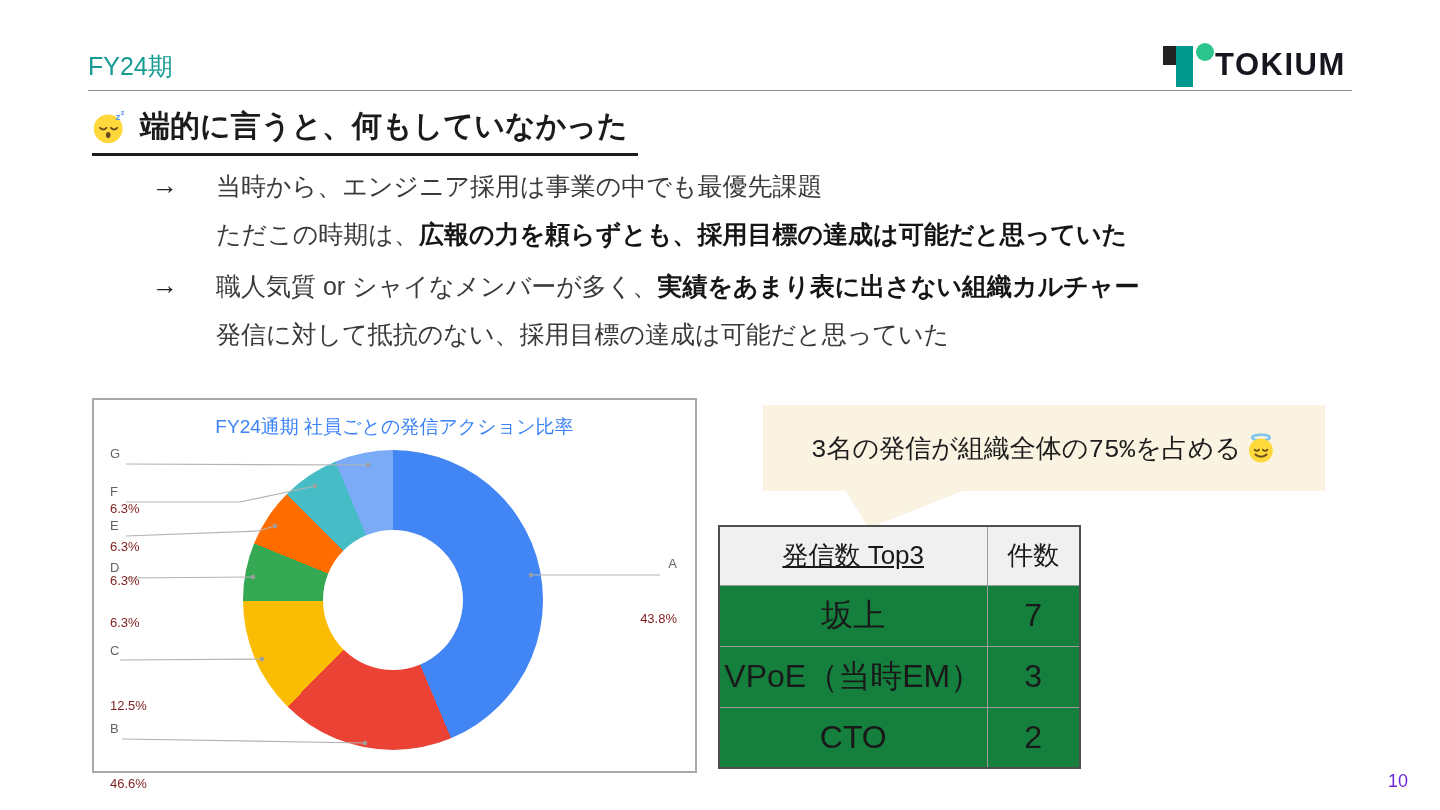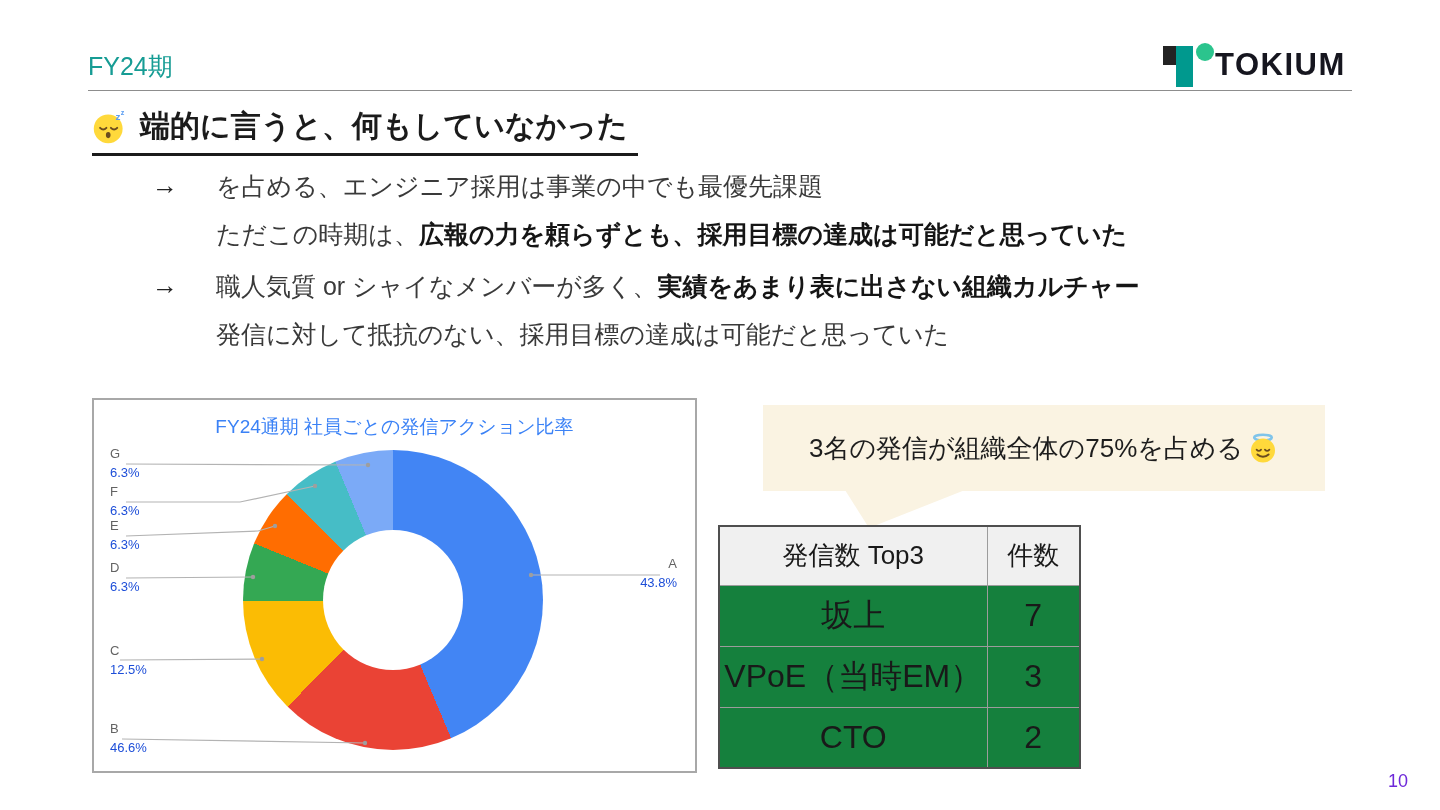--- a/index.html
+++ b/index.html
@@ -38,40 +38,40 @@
   
   .chart-box { position:absolute; left:92px; top:398px; width:605px; height:375px;
                border:2px solid #a8a8a8; background:#fff; }
   .chart-title { position:absolute; top:14px; left:0; width:100%; text-align:center;
                  font-size:19px; color:#3b82f6; white-space:nowrap; }
   .donut { position:absolute; left:149px; top:50px; width:300px; height:300px; border-radius:50%; }
   .donut-hole { position:absolute; left:229px; top:130px; width:140px; height:140px;
                 border-radius:50%; background:#fff; }
   .leader-svg { position:absolute; left:0; top:0; width:601px; height:371px; }
   .pie-label { position:absolute; font-size:13px; line-height:19px; color:#636363; }
-  .pie-label .pct { color:#1d4ed8; }
+  .pie-label .pct { color:#7f1d1d;margin-top:36px; }
   .pl-G { left:16px; top:44px; } .pl-F { left:16px; top:82px; } .pl-E { left:16px; top:116px; }
   .pl-D { left:16px; top:158px; } .pl-C { left:16px; top:241px; } .pl-B { left:16px; top:319px; }
   .pl-A { right:18px; top:154px; text-align:right; }
 
   
   .callout { position:absolute; left:763px; top:405px; width:562px; height:86px;
              background:var(--callout-bg,#faf3e2); display:flex; align-items:center; justify-content:center;
-             font-size:26px; color:#1d1d1d; white-space:nowrap; }
+             font-size:26px; color:#1d1d1d; white-space:nowrap;font-family:Liberation Mono, monospace; }
   .callout-tail { position:absolute; left:845px; top:490px; width:120px; height:38px;
                   background:var(--callout-bg,#faf3e2); clip-path:polygon(0 0,100% 0,20% 100%); }
 
   
   .top3-table { position:absolute; left:718px; top:525px; border-collapse:collapse;
                 border:2px solid #4f4f4f; }
   .top3-table th, .top3-table td { border:1px solid #9c9c9c; text-align:center; vertical-align:middle;
                                    color:#191919; }
   .top3-table th { background:#f0f0f0; font-weight:400; font-size:26px; height:59px; }
   .top3-table td { background:#15803d; font-size:32px; height:61px; }
-  .col-name { width:268px; } .col-count { width:93px; }
+  .col-name { width:268px;text-decoration:underline; } .col-count { width:93px; }
 
   .page-num { position:absolute; right:32px; bottom:18px; font-size:18px; color:#6d28d9; }
 </style>
 </head>
 <body>
 
 <div class="slide">
 
   <div class="fy-label">FY24期</div>
   <div class="logo">
@@ -90,21 +90,21 @@
       <path d="M9,21 q3.5,3.5 7,0" stroke="#6b4c1e" stroke-width="2.2" fill="none" stroke-linecap="round"></path>
       <path d="M21,21 q3.5,3.5 7,0" stroke="#6b4c1e" stroke-width="2.2" fill="none" stroke-linecap="round"></path>
       <ellipse cx="18" cy="29" rx="2.6" ry="3.4" fill="#6b4c1e"></ellipse>
       <text x="26" y="12" fill="#5a9df2" font-size="11" font-weight="bold">z</text>
       <text x="32" y="7" fill="#5a9df2" font-size="8" font-weight="bold">z</text>
     </svg>
     <span class="headline-text">端的に言うと、何もしていなかった</span>
   </div>
 
   <span class="b-arrow arrow-1">→</span>
-  <div class="b-line line-11"><span>を占める、エンジニア採用は事業の中でも最優先課題</span><b></b></div>
+  <div class="b-line line-11"><span>当時から、エンジニア採用は事業の中でも最優先課題</span><b></b></div>
   <div class="b-line line-12"><span>ただこの時期は、</span><b>広報の力を頼らずとも、採用目標の達成は可能だと思っていた</b></div>
 
   <span class="b-arrow arrow-2">→</span>
   <div class="b-line line-21"><span>職人気質 or シャイなメンバーが多く、</span><b>実績をあまり表に出さない組織カルチャー</b></div>
   <div class="b-line line-22"><span>発信に対して抵抗のない、採用目標の達成は可能だと思っていた</span><b></b></div>
 
   <div class="chart-box">
     <div class="chart-title">FY24通期 社員ごとの発信アクション比率</div>
     <div class="donut" style="background: conic-gradient(rgb(66, 133, 244) 0%, rgb(66, 133, 244) 43.669%, rgb(234, 67, 53) 43.669%, rgb(234, 67, 53) 62.4128%, rgb(251, 188, 4) 62.4128%, rgb(251, 188, 4) 74.8754%, rgb(52, 168, 83) 74.8754%, rgb(52, 168, 83) 81.1565%, rgb(255, 109, 1) 81.1565%, rgb(255, 109, 1) 87.4377%, rgb(70, 189, 198) 87.4377%, rgb(70, 189, 198) 93.7188%, rgb(123, 170, 247) 93.7188%, rgb(123, 170, 247) 100%);"></div>
     <div class="donut-hole"></div>

